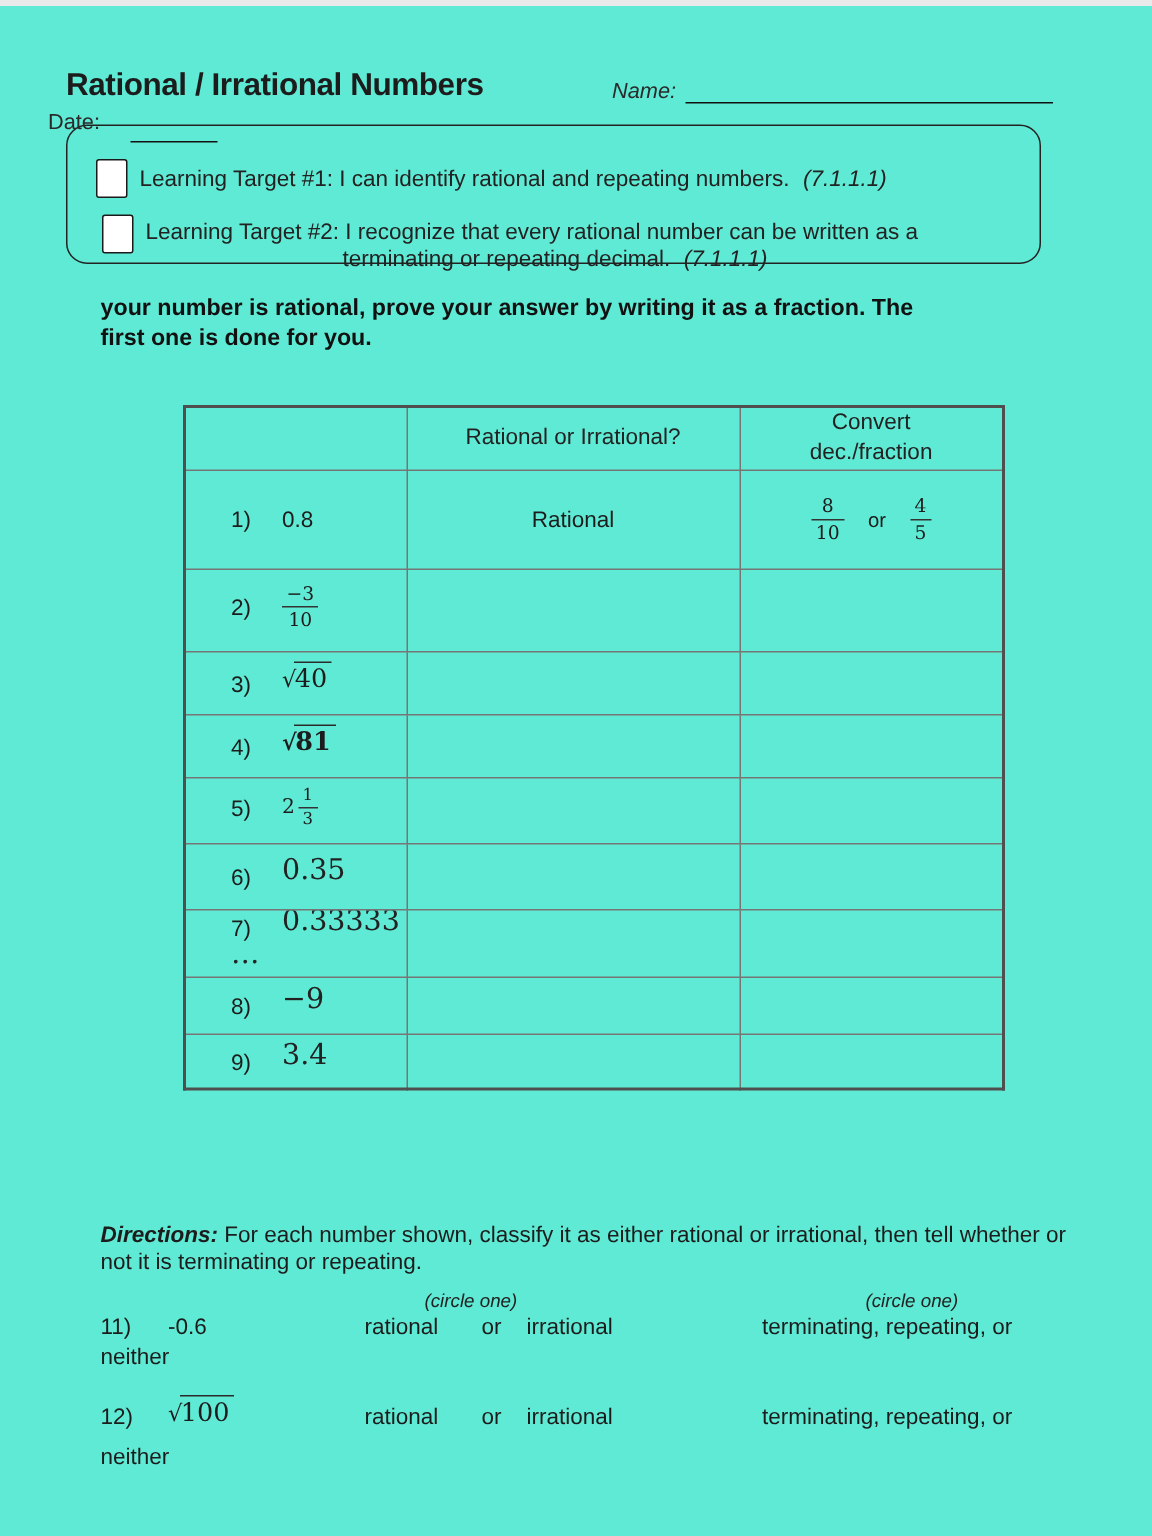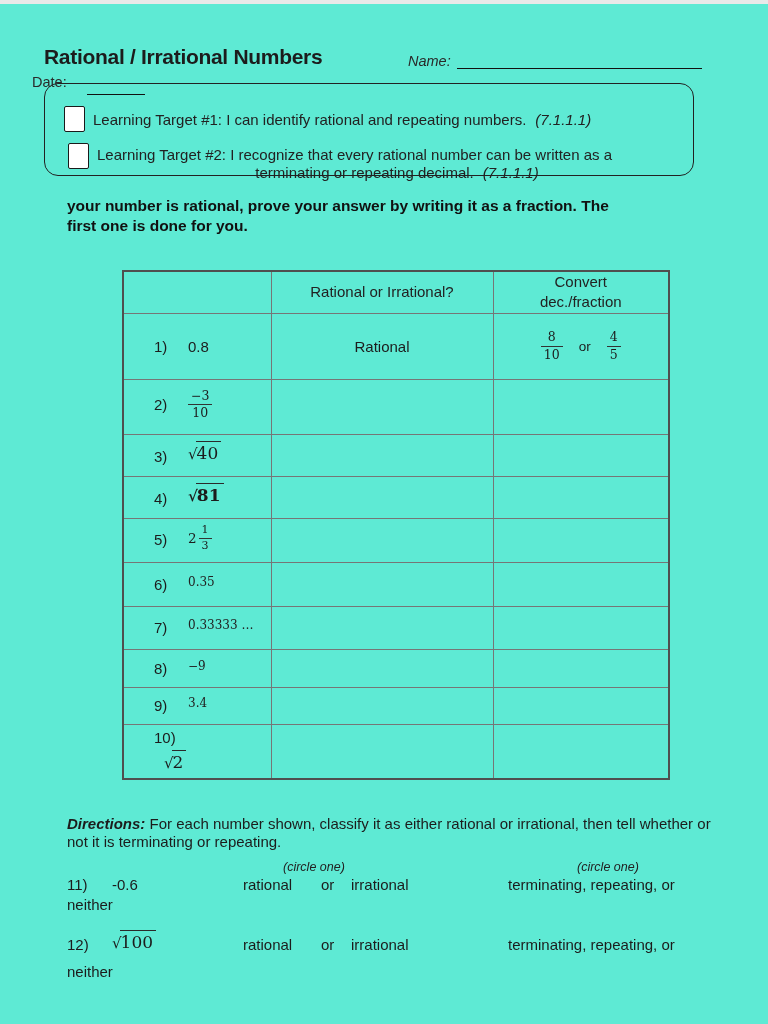--- a/index.html
+++ b/index.html
@@ -25,21 +25,21 @@
     border:2px solid #4f4f4f;
   }
   table.ws td {
     border:1.4px solid #767676; vertical-align:middle; font-size:15px;
     overflow:hidden;
   }
   td.c1 { padding-left:30px; }
   td.c2, td.c3 { text-align:center; }
   .hdr { font-size:14.5px; color:#222; text-align:center; line-height:20px; }
   .row-label { display:inline-block; min-width:34px; font-size:15px; }
-  .math { font-family:"DejaVu Serif", serif; font-size:12px; color:#222; position:relative; top:-4px; }
+  .math { font-family:"DejaVu Serif", serif; font-size:19px; color:#222; position:relative; top:-4px; }
   .sans-num { font-size:15px; }
   .frac { display:inline-flex; flex-direction:column; align-items:stretch; text-align:center;
           font-family:"DejaVu Serif", serif; font-size:12.5px; line-height:1.15; vertical-align:middle; }
   .frac .num { padding:0 3px 1px; border-bottom:1.2px solid #333; }
   .frac .den { padding:1px 3px 0; }
   .sqrt { font-family:"DejaVu Serif", serif; white-space:nowrap; }
   .sqrt .radical { font-size:15px; }
   .sqrt .radicand { font-size:17px; border-top:1.2px solid #2a2a2a; padding:1px 3px 0 1px; margin-left:-2px; display:inline-block; }
   .mixed { display:inline-flex; align-items:center; gap:2px; font-family:"DejaVu Serif", serif; }
   .mixed .whole { font-size:13.5px; }
@@ -66,21 +66,21 @@
   <div class="abs lbl" style="left:32px; top:70px;">Date:</div>
   <div class="abs fill-line" style="left:87px; top:76px; width:58px; height:15px;"></div>
 
   <div class="abs checkbox" style="left:64px; top:102px; width:21px; height:26px;"></div>
   <div class="abs lt-text" style="left:93px; top:107px;">
     <span>Learning Target #1: I can identify rational and repeating numbers.</span><span class="code">(7.1.1.1)</span>
   </div>
 
   <div class="abs checkbox" style="left:68px; top:139px; width:21px; height:26px;"></div>
   <div class="abs lt-text" style="left:97px; top:142px;">Learning Target #2: I recognize that every rational number can be written as a</div>
-  <div class="abs lt-text centered" style="left:72px; top:160px; width:650px;">
+  <div class="abs lt-text centered" style="left:45px; top:160px; width:650px;">
     <span>terminating or repeating decimal.</span><span class="code">(7.1.1.1)</span>
   </div>
 
   <div class="abs bold-par" style="left:67px; top:192px;">
     <div>your number is rational, prove your answer by writing it as a fraction.  The</div>
     <div>first one is done for you.</div>
   </div>
 
   <table class="ws abs" style="left:122px; top:266px;">
     <colgroup>
@@ -156,28 +156,20 @@
         <tr style="height: 38px;">
           <td class="c1"><span class="row-label">8)</span><span class="math">−9</span></td>
           <td class="c2"></td>
           <td class="c3"></td>
         </tr>
         <tr style="height: 37px;">
           <td class="c1"><span class="row-label">9)</span><span class="math">3.4</span></td>
           <td class="c2"></td>
           <td class="c3"></td>
         </tr>
-        <tr style="height: 55px;">
-          <td class="c1 top-label" style="padding-top: 4px;">
-            <div class="row-label" style="display: block;">10)</div>
-            <div style="padding-left: 10px; margin-top: 4px;"><span class="sqrt"><span class="radical">√</span><span class="radicand">2</span></span></div>
-          </td>
-          <td class="c2"></td>
-          <td class="c3"></td>
-        </tr>
       </tbody>
   </table>
 
   <div class="abs dir-par" style="left:67px; top:811px; width:662px;">
     <span class="bi">Directions:</span><span> For each number shown, classify it as either rational or irrational, then tell whether or not it is terminating or repeating.</span>
   </div>
 
   <div class="abs circle-one" style="left:283px; top:856px;">(circle one)</div>
   <div class="abs circle-one" style="left:577px; top:856px;">(circle one)</div>
 

